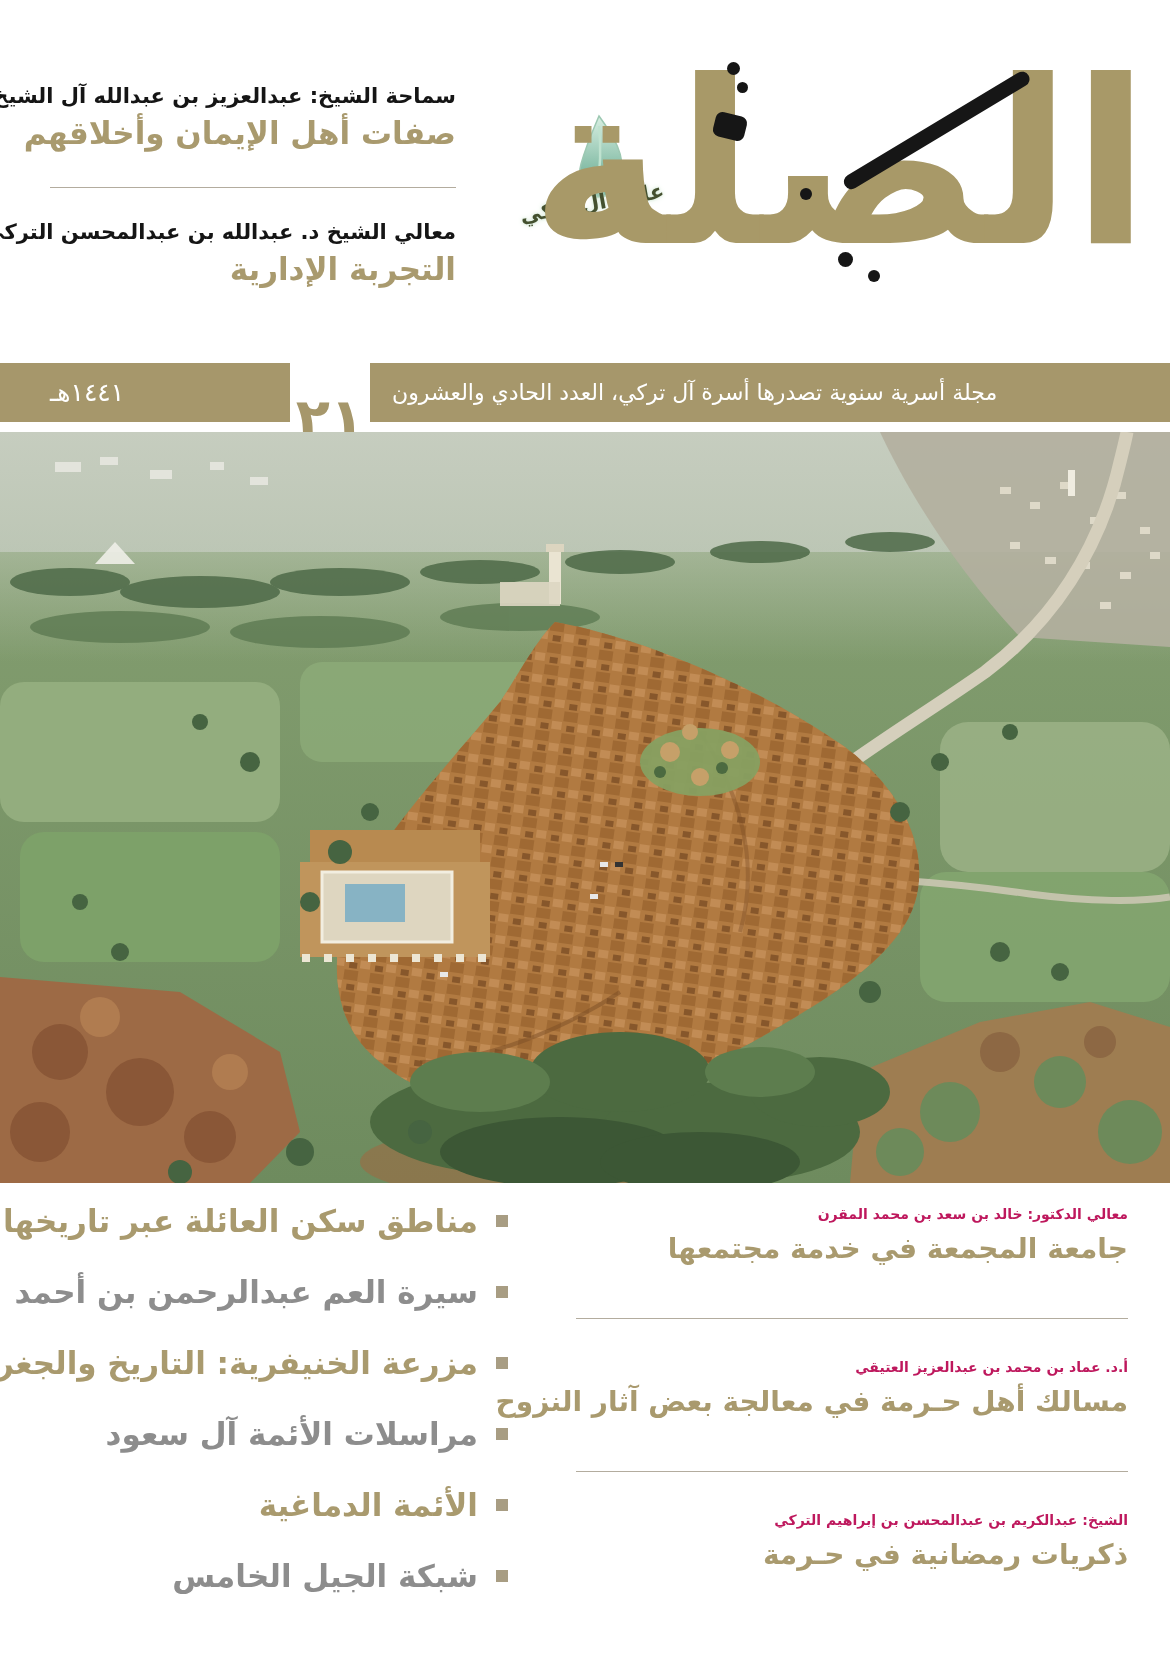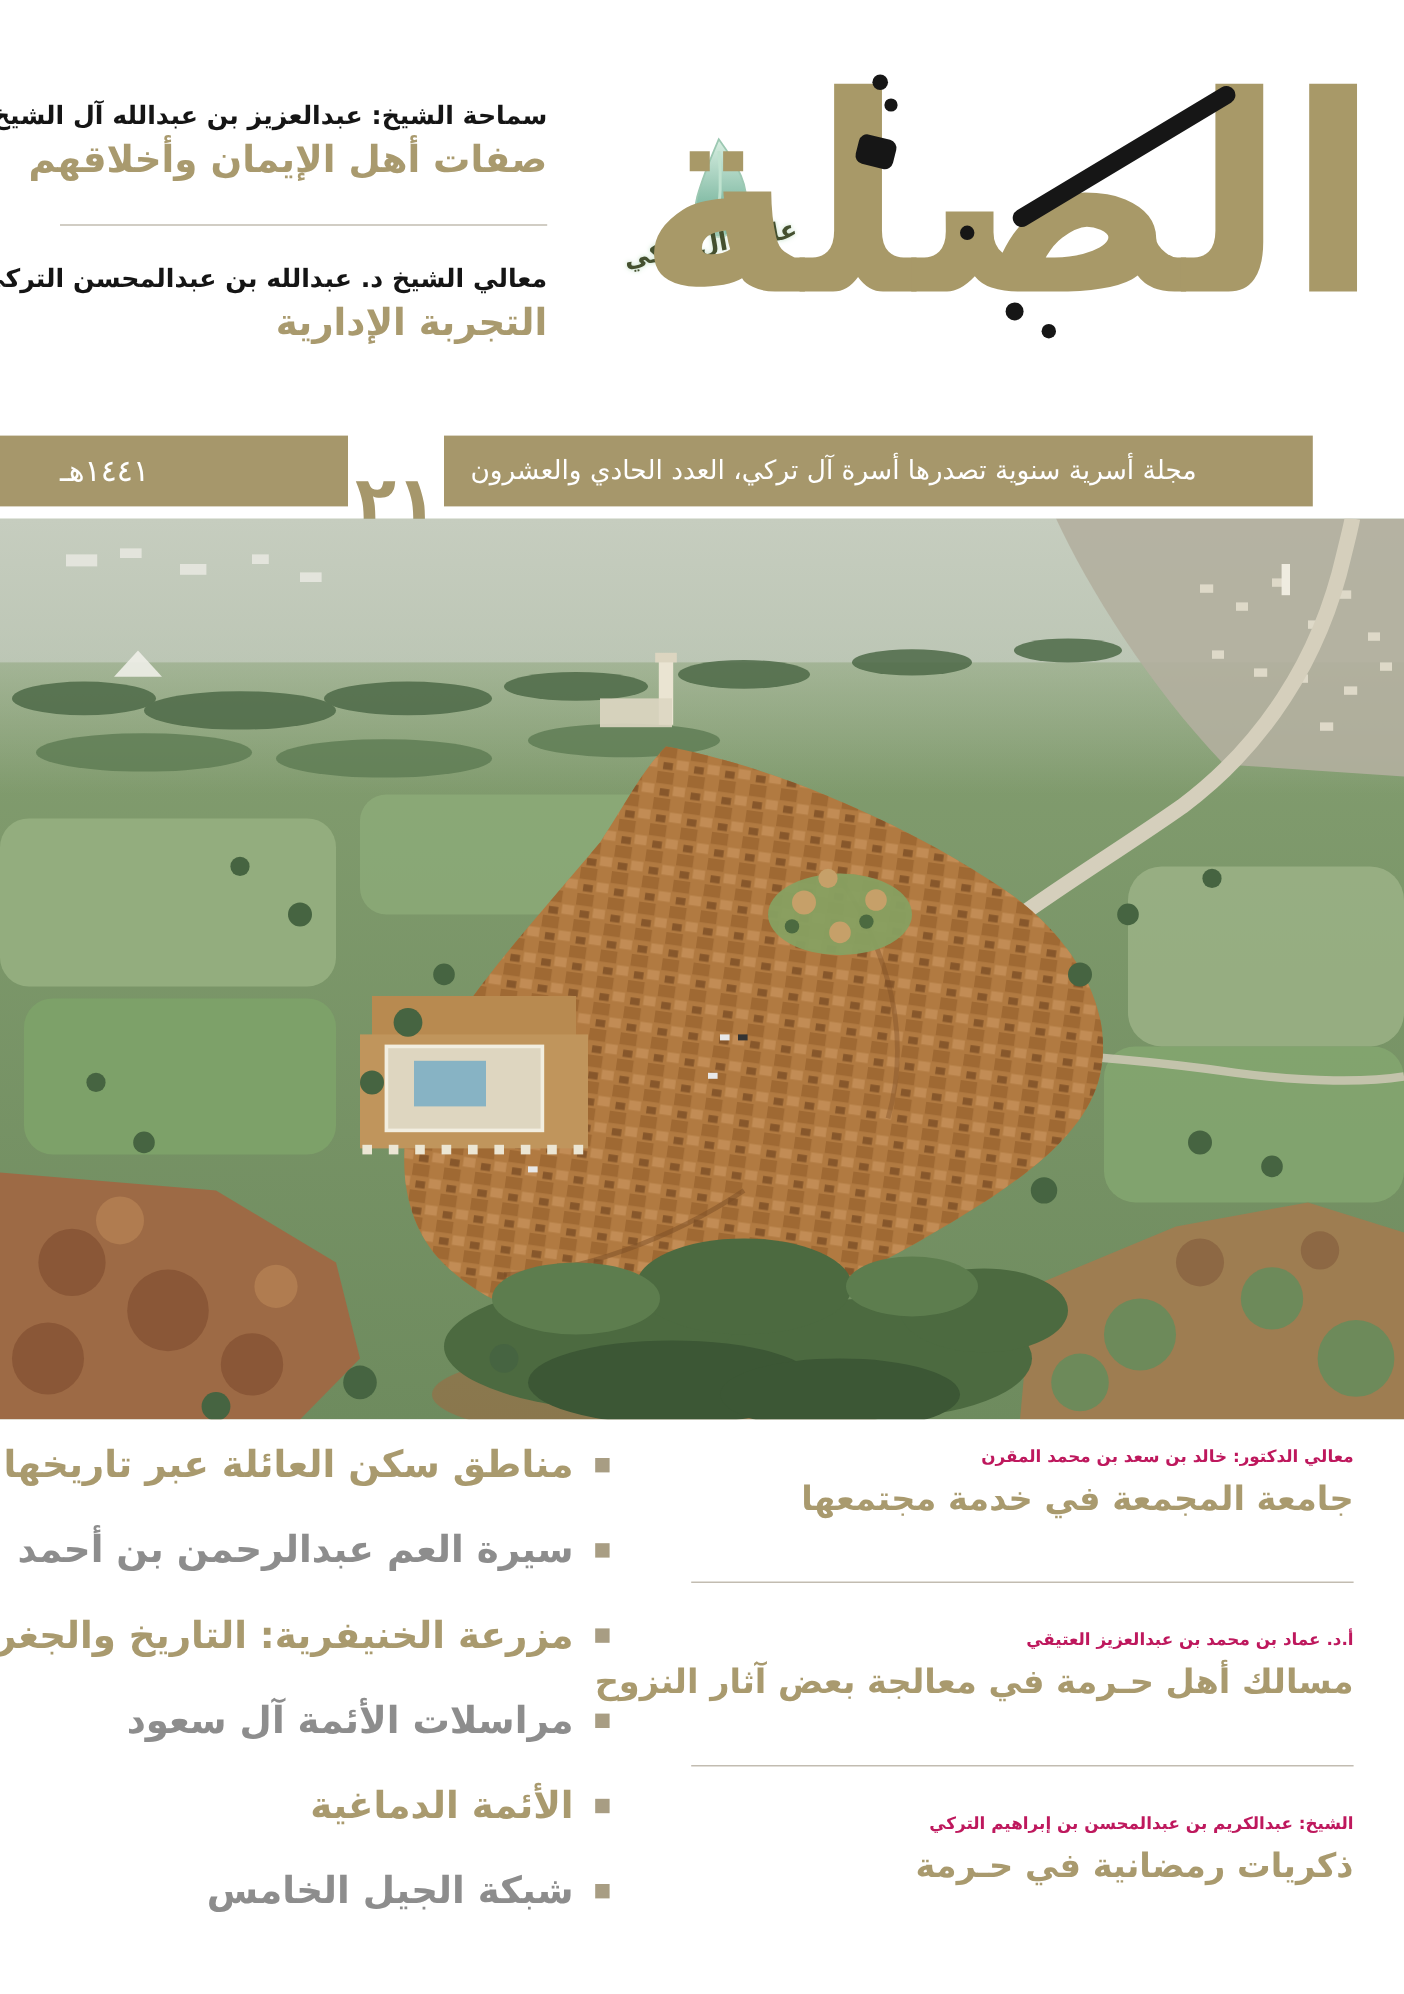--- a/index.html
+++ b/index.html
@@ -33,21 +33,21 @@
   .d4{left:800px;top:188px;width:12px;height:12px;}
   .d5{left:838px;top:252px;width:15px;height:15px;}
   .d6{left:868px;top:270px;width:12px;height:12px;}
 
   
   .bar-left{position:absolute;left:0;top:363px;width:290px;height:59px;background:#a6976b;
     direction:rtl;text-align:left;color:#fff;font-size:25px;line-height:59px;padding:0;box-sizing:border-box;}
   .bar-left span{margin-left:50px;}
   .bar-num{position:absolute;left:290px;top:363px;width:80px;height:59px;background:#fff;
     color:#a6976b;font-size:56px;font-weight:bold;text-align:center;line-height:64px;margin-top:24px;}
-  .bar-right{position:absolute;left:370px;top:363px;width:724px;height:59px;background:#a6976b;
+  .bar-right{position:absolute;left:370px;top:363px;width:800px;height:59px;background:#a6976b;
     direction:rtl;text-align:left;box-sizing:border-box;padding-left:22px;
     color:#fff;font-size:22px;line-height:59px;white-space:nowrap;}
 
   
   .photo{position:absolute;left:0;top:432px;width:1170px;height:751px;overflow:hidden;}
 
   
   .toc-right{position:absolute;right:42px;top:1198px;width:560px;direction:rtl;text-align:right;}
   .toc-author{font-size:14px;font-weight:bold;color:#be185d;line-height:32px;white-space:nowrap;}
   .toc-title{font-size:28px;font-weight:bold;color:#a99a6e;line-height:38px;white-space:nowrap;}

